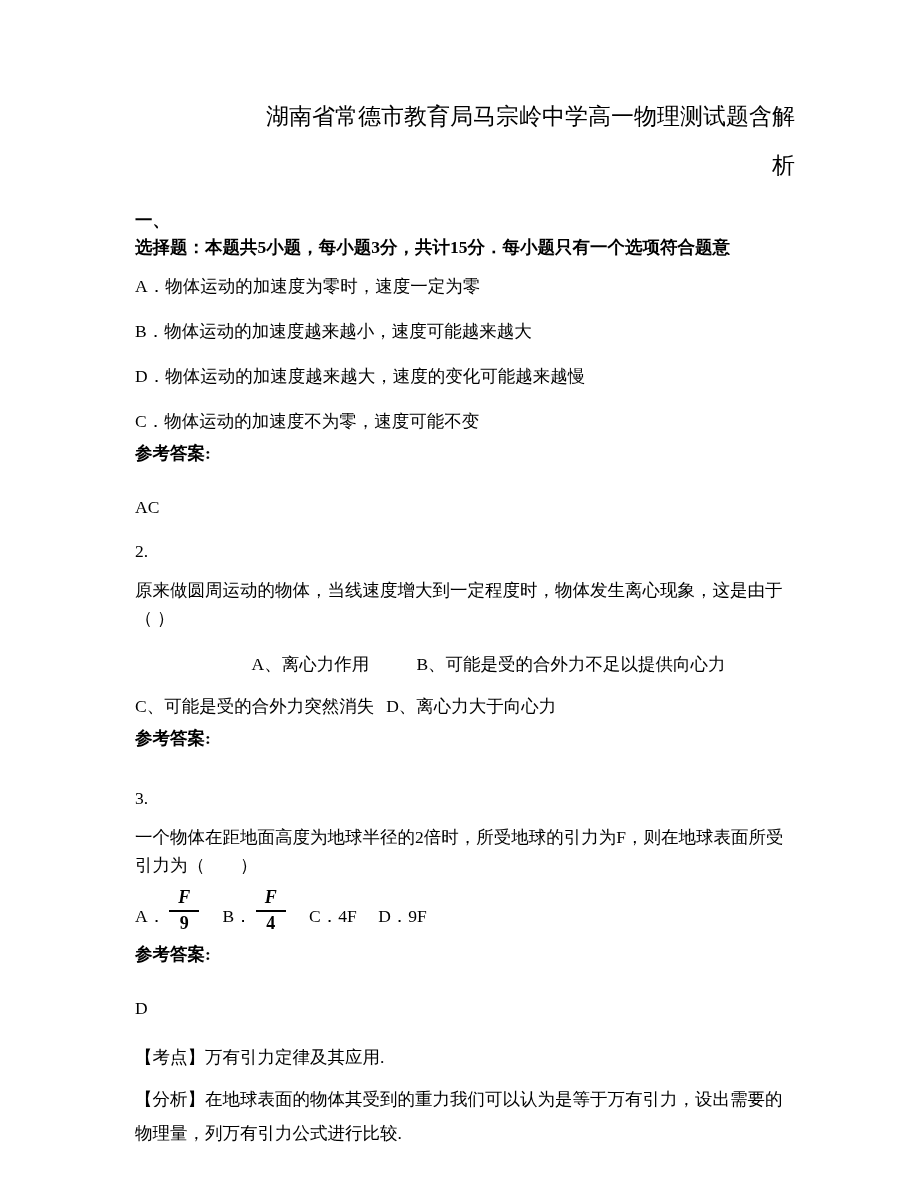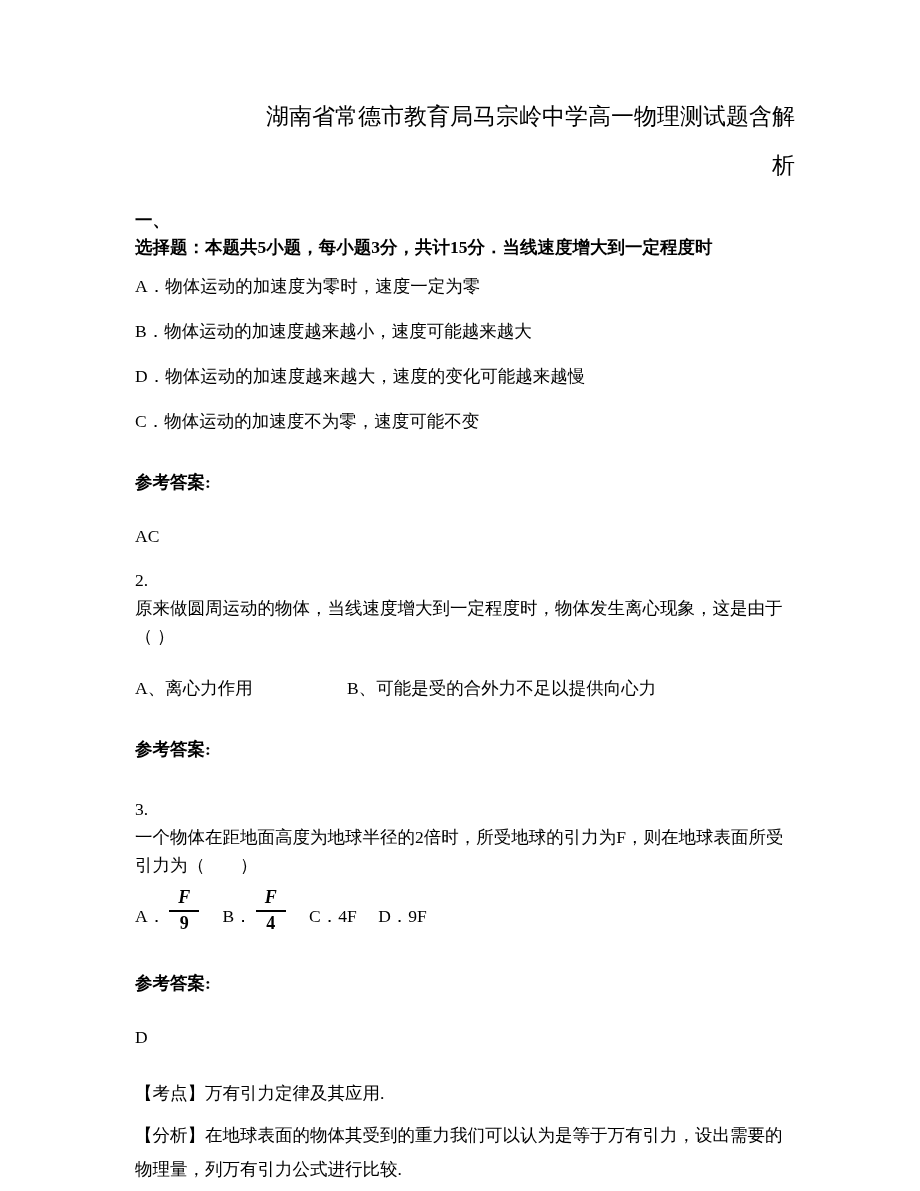--- a/index.html
+++ b/index.html
@@ -32,35 +32,35 @@
 
   
   .section-head {
     margin-top: 17px;
     font-weight: 700;
     line-height: 27px;
   }
 
   
   .stem       { margin-top: 29px; line-height: 24px; }
-  .stem-tight { margin-top: 3px;  line-height: 28px; }
+  .stem-tight { margin-top: 14px;  line-height: 28px; }
   .q-number   { line-height: 22px; }
   .q2 .q-number { margin-top: 21px; }
   .q3 .q-number { margin-top: 37px; }
 
   .option { margin-top: 22px; line-height: 23px; }
   .q1 .option:first-of-type { margin-top: 14px; }
 
   .option-row { line-height: 24px; }
-  .option-row.row1 { margin-top: 26px; }
+  .option-row.row1 { margin-top: 20px; text-align: center; }
   .option-row.row2 { margin-top: 18px; }
   .left-wide { display: inline-block; min-width: 212px; }
   .gap-left  { margin-left: 12px; }
 
-  .answer-label { margin-top: 37px; font-weight: 700; line-height: 24px; }
+  .answer-label { margin-top: 8px; font-weight: 700; line-height: 24px; }
   .answer-value { margin-top: 30px; line-height: 24px; }
 
   
   .choices { margin-top: 8px; line-height: 26px; }
   .choice  { margin-right: 17px; white-space: nowrap; }
   .frac {
     display: inline-block;
     text-align: center;
     vertical-align: -7px;
     margin: 0 2px 0 4px;
@@ -90,49 +90,52 @@
 
 <div class="page">
 
   <h1 class="title" style="margin:0;">
     <span class="title-line">湖南省常德市教育局马宗岭中学高一物理测试题含解</span>
     <span class="title-line">析</span>
   </h1>
 
   <div class="section-head">
     <p>一、</p>
-    <p>选择题：本题共5小题，每小题3分，共计15分．当线速度增大到一定程度时</p>
+    <p>选择题：本题共5小题，每小题3分，共计15分．每小题只有一个选项符合题意</p>
   </div>
 
   <section class="question q1">
     <p class="option">A．物体运动的加速度为零时，速度一定为零</p>
     <p class="option">B．物体运动的加速度越来越小，速度可能越来越大</p>
     <p class="option">D．物体运动的加速度越来越大，速度的变化可能越来越慢</p>
     <p class="option">C．物体运动的加速度不为零，速度可能不变</p>
     <p class="answer-label">参考答案:</p>
     <p class="answer-value">AC</p>
   </section>
 
   <section class="question q2">
     <p class="q-number">2.</p>
     <p class="stem-tight">原来做圆周运动的物体，当线速度增大到一定程度时，物体发生离心现象，这是由于（ ）</p>
     <p class="option-row row1">
       <span class="left-wide">A、离心力作用</span><span>B、可能是受的合外力不足以提供向心力</span>
     </p>
+    <p class="option-row row2">
+      <span>C、可能是受的合外力突然消失</span><span class="gap-left">D、离心力大于向心力</span>
+    </p>
     <p class="answer-label">参考答案:</p>
   </section>
 
   <section class="question q3">
     <p class="q-number">3.</p>
     <p class="stem-tight">一个物体在距地面高度为地球半径的2倍时，所受地球的引力为F，则在地球表面所受引力为（　　）</p>
     <p class="choices">
       <span class="choice"><span>A．</span><span class="frac"><span class="num">F</span><span class="den">9</span></span></span>
       <span class="choice"><span>B．</span><span class="frac"><span class="num">F</span><span class="den">4</span></span></span>
       <span class="choice"><span>C．</span><span>4F</span></span>
       <span class="choice"><span>D．</span><span>9F</span></span>
     </p>
     <p class="answer-label">参考答案:</p>
     <p class="answer-value">D</p>
-    <p class="analysis" style="margin-top:27px;">【考点】万有引力定律及其应用.</p>
+    <p class="analysis" style="margin-top:20px;">【考点】万有引力定律及其应用.</p>
     <p class="analysis" style="margin-top:8px;">【分析】在地球表面的物体其受到的重力我们可以认为是等于万有引力，设出需要的物理量，列万有引力公式进行比较.</p>
   </section>
 
 </div>
 
 </body></html>

